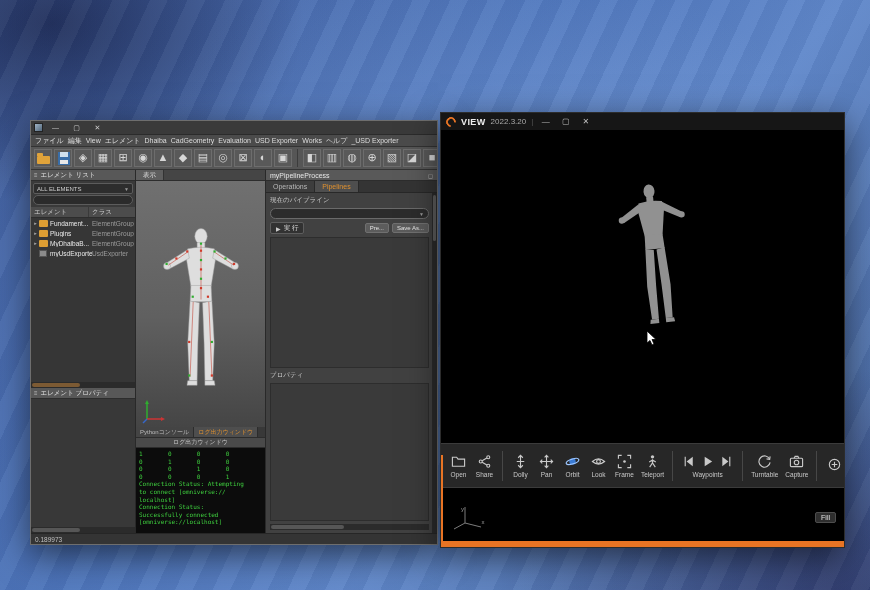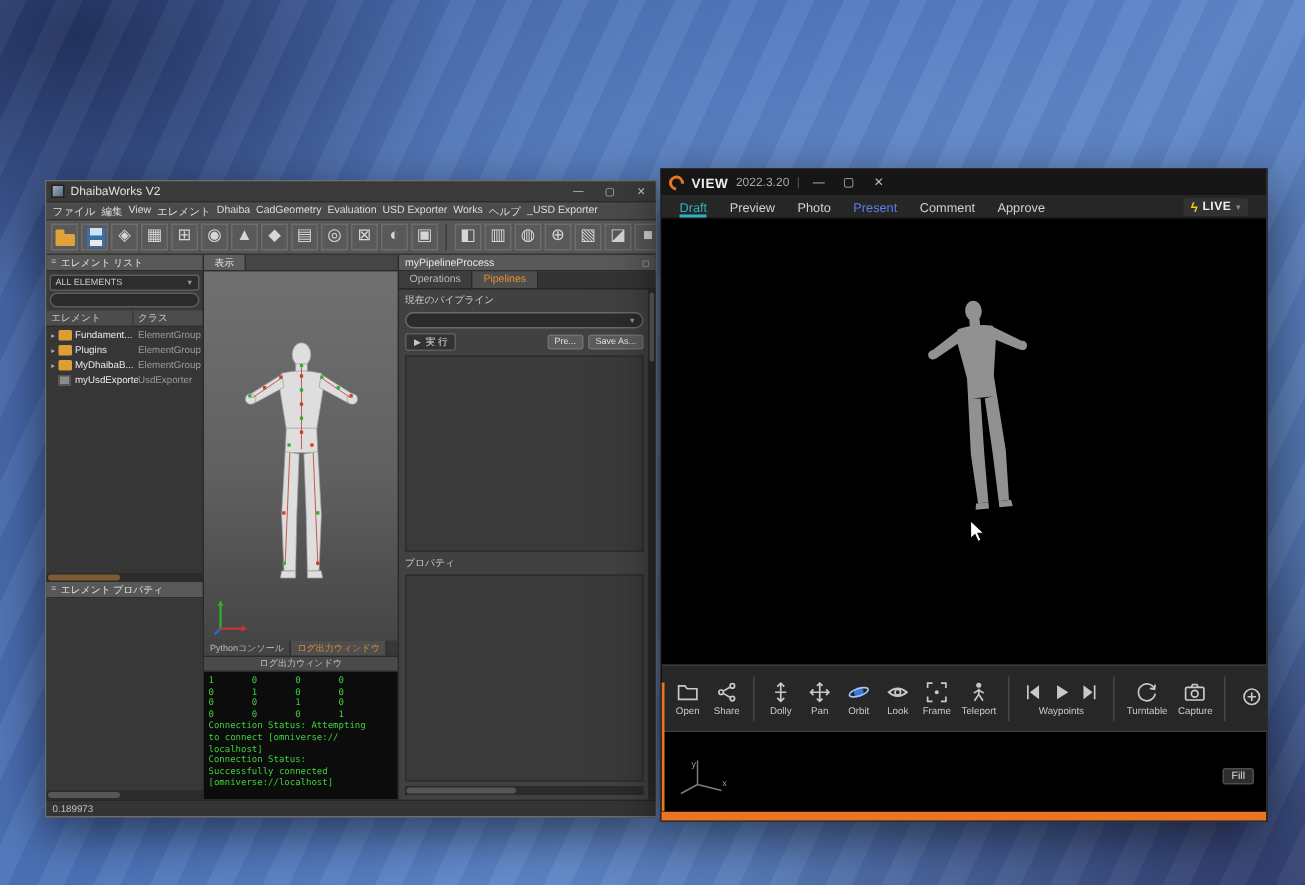--- a/index.html
+++ b/index.html
@@ -165,21 +165,20 @@
       </g>
     </g>
   </defs>
 </svg>
 
 <div class="desktop">
 
   <div class="win win-dw">
     <div class="dw-titlebar">
       <span class="dw-appicon"></span>
-      <span class="dw-title">DhaibaWorks V2</span>
       <span class="wctrl">—</span>
       <span class="wctrl">▢</span>
       <span class="wctrl">✕</span>
     </div>
     <div class="dw-menubar">
       <span class="dw-menu-item">ファイル</span>
       <span class="dw-menu-item">編集</span>
       <span class="dw-menu-item">View</span>
       <span class="dw-menu-item">エレメント</span>
       <span class="dw-menu-item">Dhaiba</span>
@@ -352,33 +351,20 @@
   <div class="win win-view">
     <div class="vw-titlebar">
       <span class="vw-logo"></span>
       <span class="vw-title">VIEW</span>
       <span class="vw-version">2022.3.20</span>
       <span class="vw-sep">|</span>
       <span class="vw-ctrl">—</span>
       <span class="vw-ctrl">▢</span>
       <span class="vw-ctrl">✕</span>
     </div>
-    <div class="vw-menubar">
-      <span class="vw-menu-item draft">Draft</span>
-      <span class="vw-menu-item">Preview</span>
-      <span class="vw-menu-item">Photo</span>
-      <span class="vw-menu-item present">Present</span>
-      <span class="vw-menu-item">Comment</span>
-      <span class="vw-menu-item">Approve</span>
-      <span class="vw-live">
-        <span class="vw-bolt">ϟ</span>
-        <span class="vw-live-label">LIVE</span>
-        <span class="vw-caret">▾</span>
-      </span>
-    </div>
     <div class="vw-viewport">
       <svg class="vw-human" viewBox="0 0 100 220">
         <use href="#human-body" fill="#919191"></use>
       </svg>
       <svg class="vw-cursor" width="12" height="16" viewBox="0 0 12 16">
         <path d="M1,1 L1,13 L4,10.5 L6,15 L8,14 L6,9.5 L10,9.5 Z" fill="#ffffff" stroke="#000000" stroke-width="0.8"></path>
       </svg>
 
       <div class="vw-toolbar">
         <div class="vt-btn">

